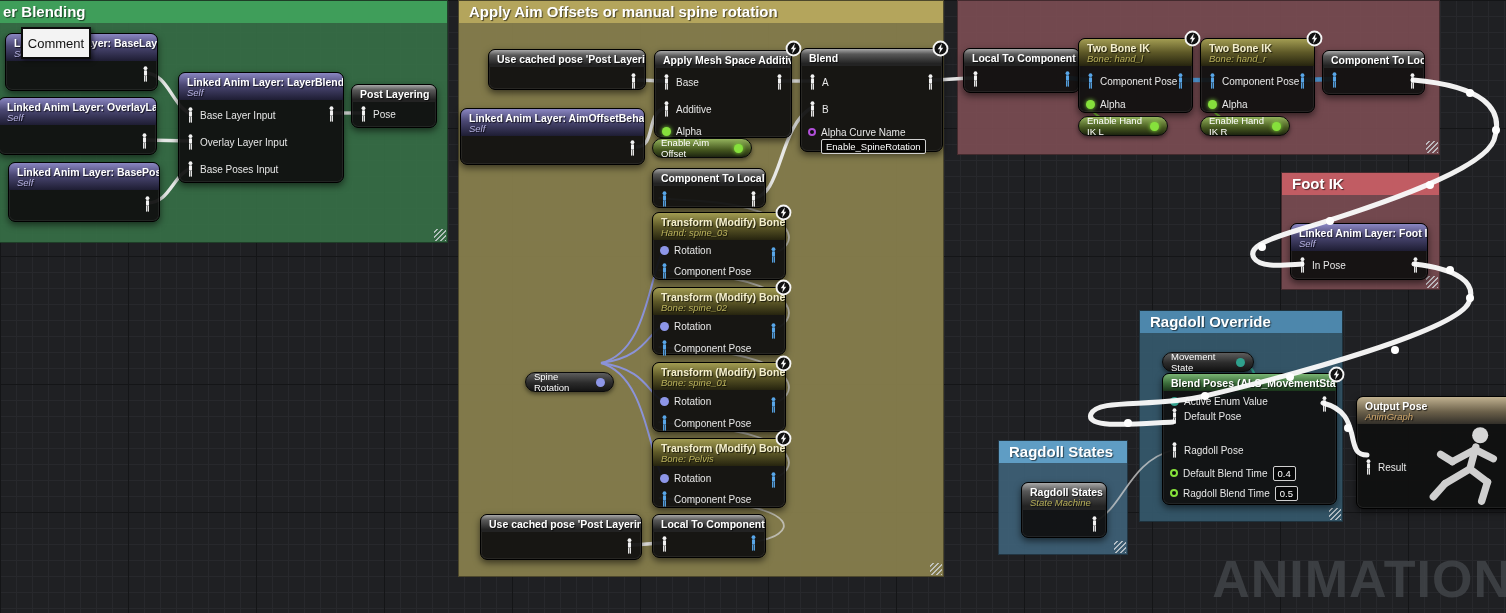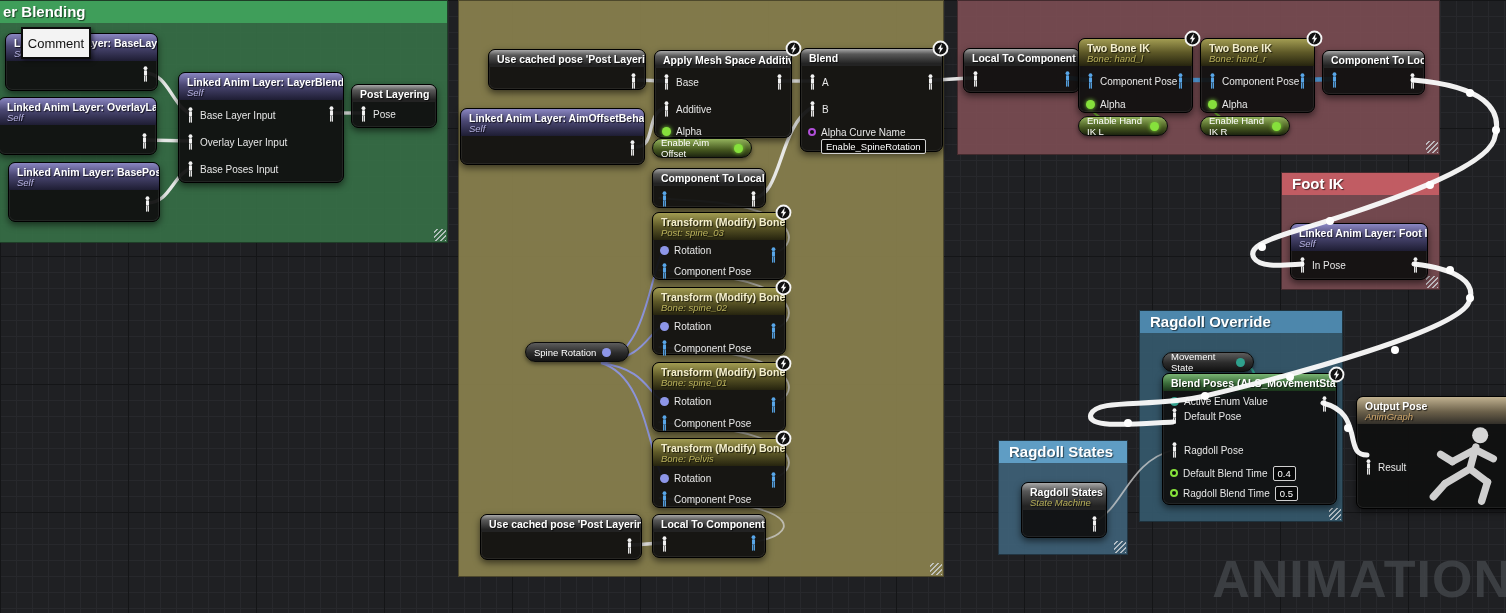--- a/index.html
+++ b/index.html
@@ -90,20 +90,21 @@
   </defs>
 </svg>
 
 <div class="watermark">ANIMATION</div>
 
 <div class="comment c-green" style="left:-8px;top:0;width:456px;height:243px">
   <div class="ctitle">er Blending</div>
   <div class="rsz"></div>
 </div>
 <div class="comment c-tan" style="left:458px;top:0;width:486px;height:577px">
+  <div class="ctitle">Apply Aim Offsets or manual spine rotation</div>
   <div class="rsz"></div>
 </div>
 <div class="comment c-red" style="left:957px;top:0;width:483px;height:155px">
   <div class="rsz"></div>
 </div>
 <div class="comment c-red" style="left:1281px;top:172px;width:159px;height:118px">
   <div class="ctitle">Foot IK</div>
   <div class="rsz"></div>
 </div>
 <div class="comment c-blue" style="left:1139px;top:310px;width:204px;height:212px">
@@ -301,21 +302,21 @@
     </div>
   <div class="outpin" style="top:22px">
       <svg class="pp white">
         <use href="#person"></use>
       </svg>
     </div>
 </div>
 
 <div class="node" style="left:652px;top:212px;width:134px;height:68px">
   <div class="nhead h-olive"><span>Transform (Modify) Bone</span>
-    <span class="sub">Post: spine_03</span></div>
+    <span class="sub">Hand: spine_03</span></div>
   <div class="row" style="top:29px">
       <span class="dot d-purple"></span>
       <span>Rotation</span>
     </div>
   <div class="row" style="top:50px">
       <svg class="pp blue">
         <use href="#person"></use>
       </svg>
       <span>Component Pose</span>
     </div>
@@ -397,21 +398,21 @@
     </div>
 </div>
 <div class="node" style="left:480px;top:514px;width:162px;height:46px">
   <div class="nhead h-gray"><span>Use cached pose 'Post Layering'</span></div>
   <div class="outpin" style="top:23px">
       <svg class="pp white">
         <use href="#person"></use>
       </svg>
     </div>
 </div>
-<div class="pill" style="left:525px;top:342px;width:104px">
+<div class="pill" style="left:525px;top:372px;width:89px">
   <span>Spine Rotation</span>
     <span class="dot d-purple"></span>
 </div>
 
 <div class="node" style="left:963px;top:48px;width:117px;height:45px">
   <div class="nhead h-gray"><span>Local To Component</span></div>
   <div class="row" style="top:22px">
       <svg class="pp white">
         <use href="#person"></use>
       </svg>

